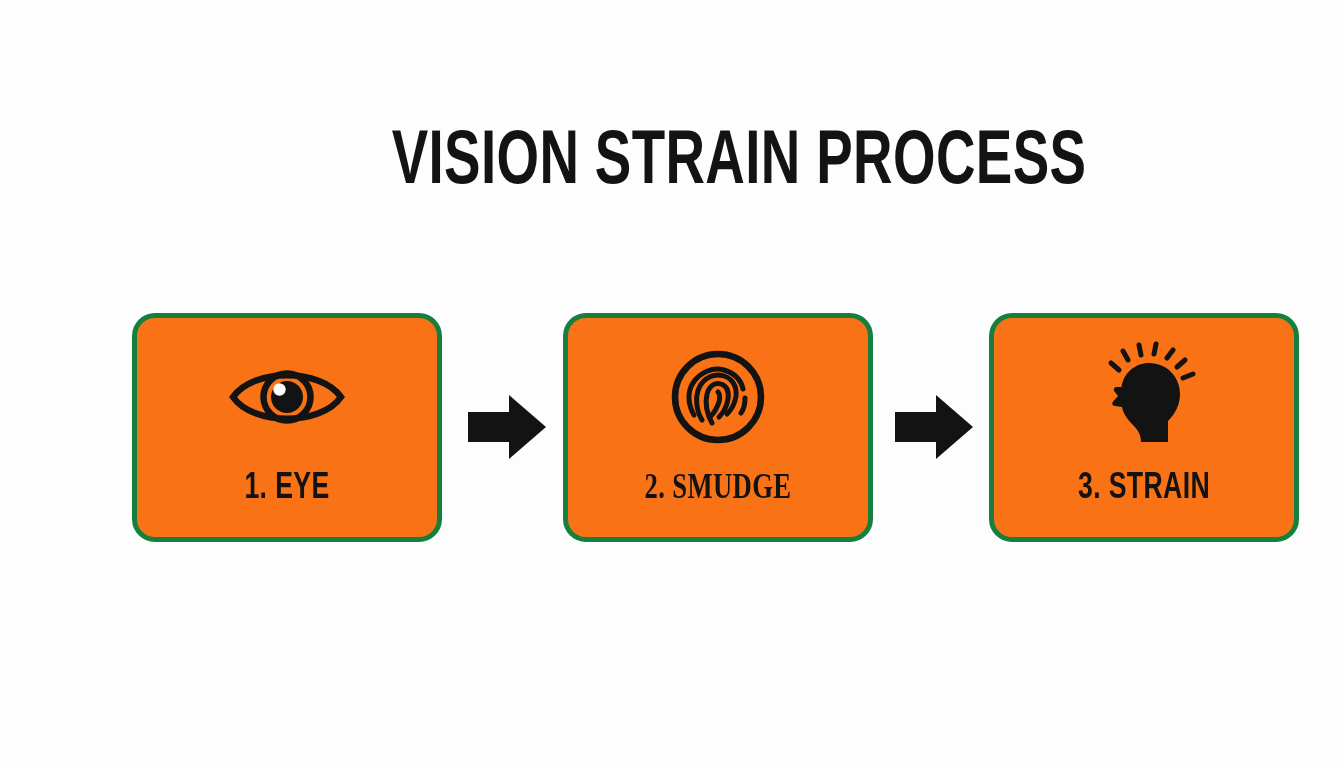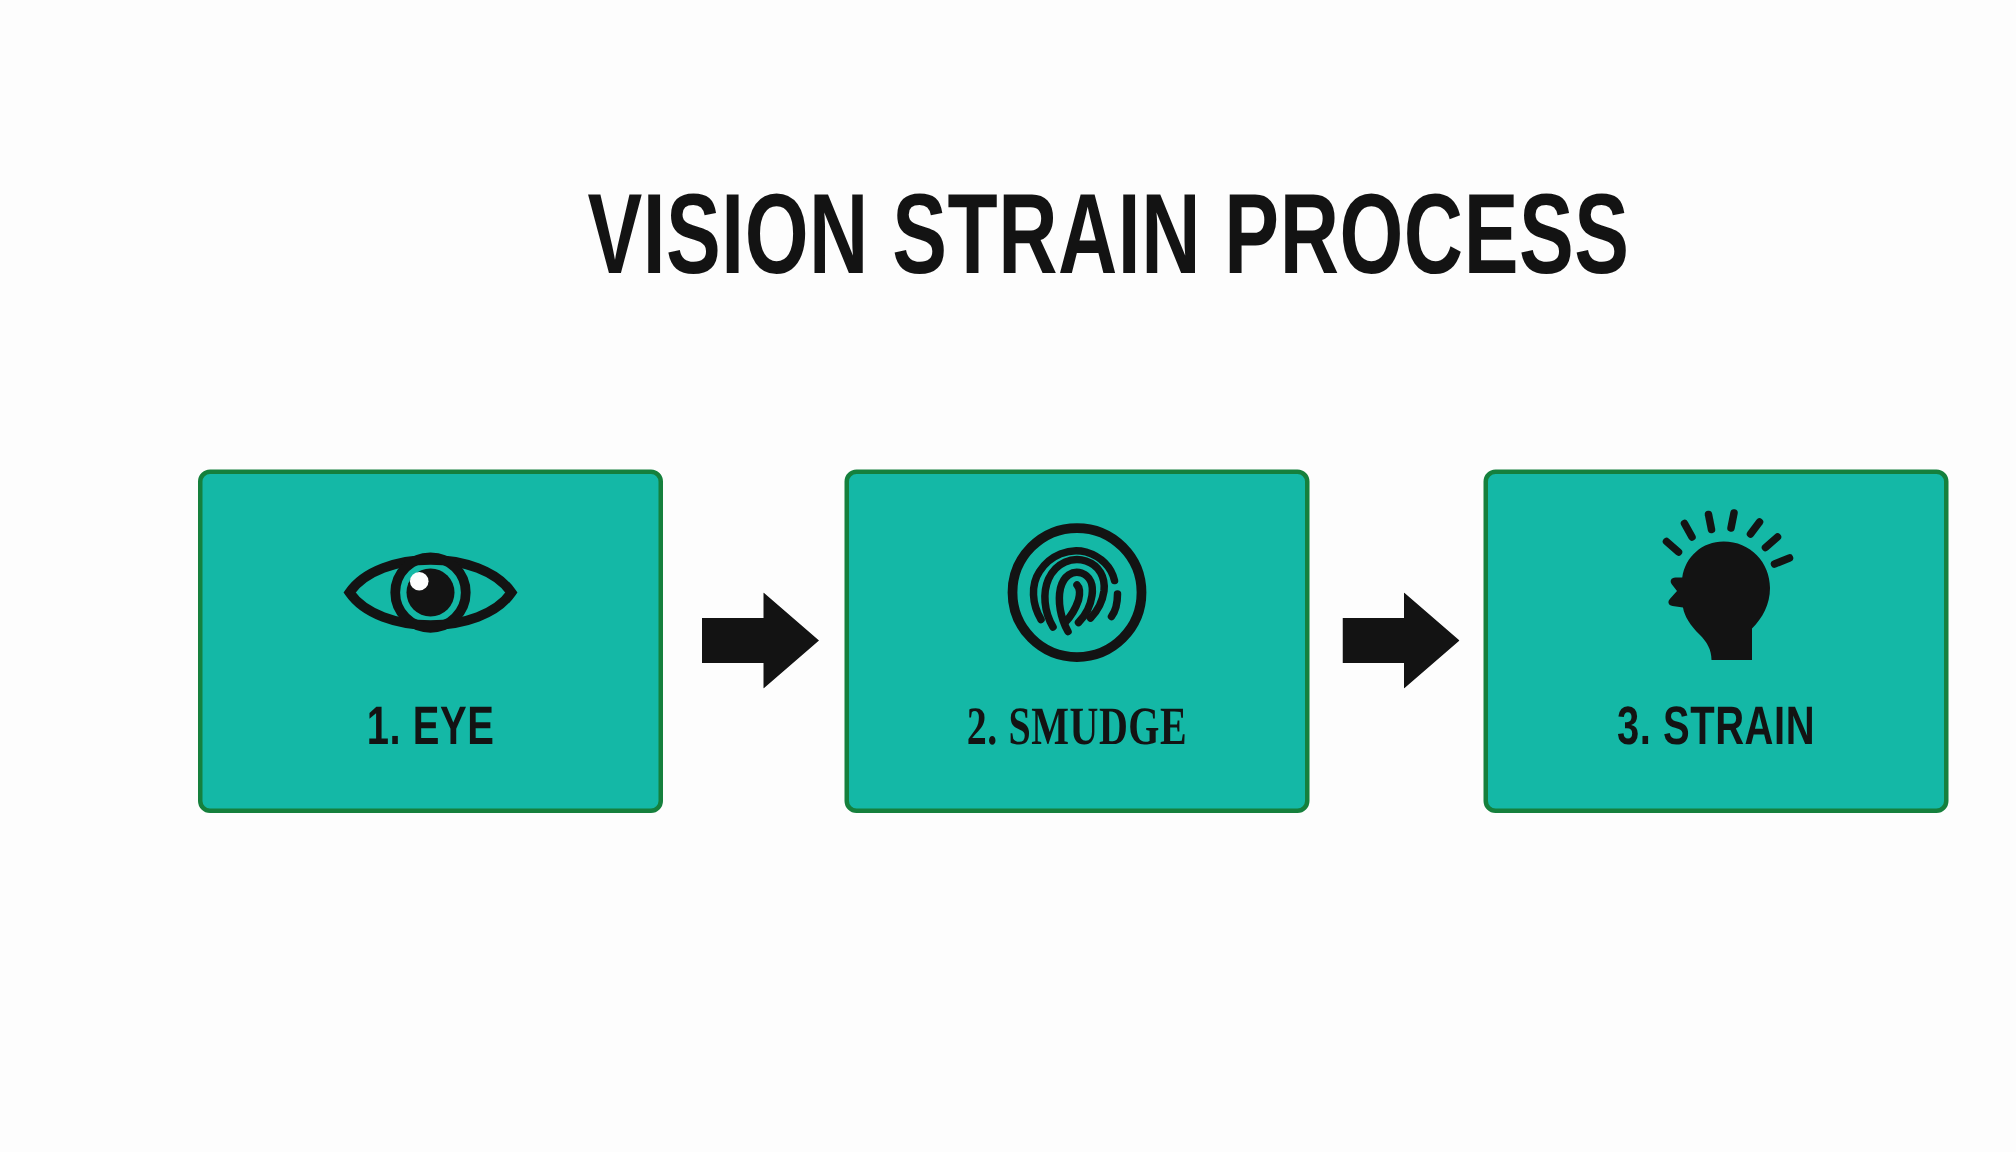--- a/index.html
+++ b/index.html
@@ -31,23 +31,23 @@
     transform: translateX(24px) scaleX(0.72);
     transform-origin: 50% 50%;
     white-space: nowrap;
   }
   .step {
     position: absolute;
     top: 313px;
     width: 310px;
     height: 229px;
     box-sizing: border-box;
-    border: 3px solid #15803d;
-    border-radius: 8px;
-    background: #14b8a6;
+    border: 5px solid #15803d;
+    border-radius: 23px;
+    background: #f97316;
   }
   .step-1 { left: 89px;  }
   .step-2 { left: 520px; font-family: Liberation Serif, serif; }
   .step-3 { left: 946px; }
   .icon-wrap {
     position: absolute;
     top: 0;
     left: 0;
     right: 0;
     height: 158px;

